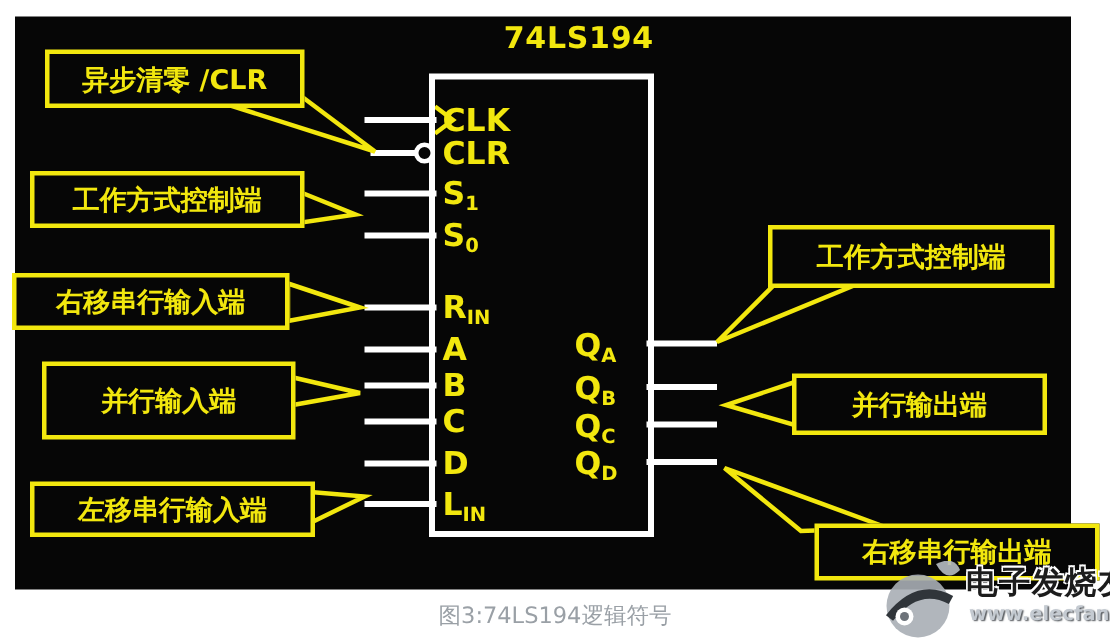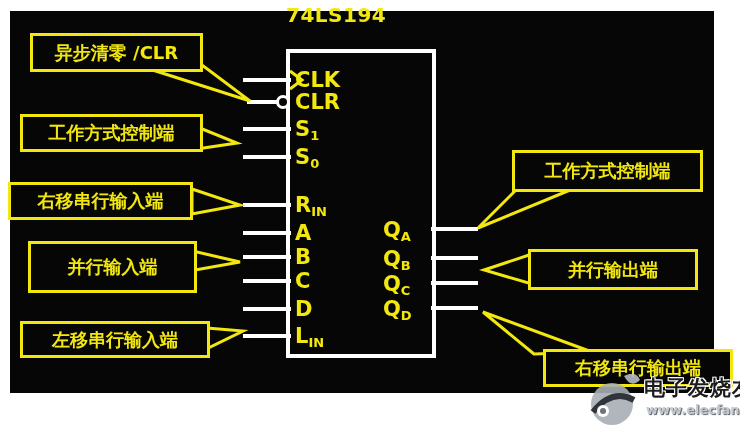--- a/index.html
+++ b/index.html
@@ -12,21 +12,21 @@
     --wm-url:#c4cad1;
   }
   html,body{margin:0;padding:0;background:#e8e8e8;}
   .stage{
     position:relative;width:740px;height:428px;background:var(--page);
     overflow:hidden;font-family:"DejaVu Sans","Liberation Sans",sans-serif;
   }
   .panel{position:absolute;left:10px;top:11px;width:704px;height:382px;background:var(--panel);z-index:0;}
   .overlay{position:absolute;left:0;top:0;width:740px;height:428px;z-index:1;}
   .title{
-    position:absolute;left:286px;top:3px;width:150px;text-align:left;
+    position:absolute;left:286px;top:13px;width:150px;text-align:right;
     color:var(--accent);font-size:20px;font-weight:bold;z-index:3;letter-spacing:.5px;
   }
   .chipbox{
     position:absolute;left:286px;top:49px;width:150px;height:309px;
     border:4px solid var(--wire);background:transparent;box-sizing:border-box;z-index:2;
   }
   .pin{
     position:absolute;color:var(--accent);font-size:21px;font-weight:bold;
     height:26px;line-height:26px;z-index:3;white-space:nowrap;
   }
@@ -121,20 +121,21 @@
   <div class="callout" style="left:30px;top:33px;width:173px;height:39px">异步清零 /CLR</div>
   <div class="callout" style="left:20px;top:114px;width:183px;height:38px">工作方式控制端</div>
   <div class="callout" style="left:8px;top:182px;width:185px;height:38px">右移串行输入端</div>
   <div class="callout" style="left:28px;top:241px;width:169px;height:52px">并行输入端</div>
   <div class="callout" style="left:20px;top:321px;width:190px;height:37px">左移串行输入端</div>
 
   <div class="callout" style="left:512px;top:150px;width:191px;height:42px">工作方式控制端</div>
   <div class="callout" style="left:528px;top:249px;width:170px;height:41px">并行输出端</div>
   <div class="callout" style="left:543px;top:349px;width:190px;height:38px">右移串行输出端</div>
 
+  <div class="caption">图3:74LS194逻辑符号</div>
 
   <div class="watermark">
     <svg class="wm-logo" width="54" height="54" viewBox="0 0 54 54">
       <path d="M36 2 q12 -6 16 4 q-9 9 -16 -4 z" fill="#b6bcc2" opacity="0.9"></path>
       <circle cx="24" cy="30" r="21" fill="#a8aeb5" opacity="0.9"></circle>
       <path d="M5 38 Q24 14 46 26" stroke="#30353a" stroke-width="6" fill="none"></path>
       <circle cx="15" cy="37" r="6" fill="#ffffff"></circle>
       <circle cx="15" cy="37" r="3" fill="#6d737a"></circle>
     </svg>
     <div class="wm-name">电子发烧友</div>

